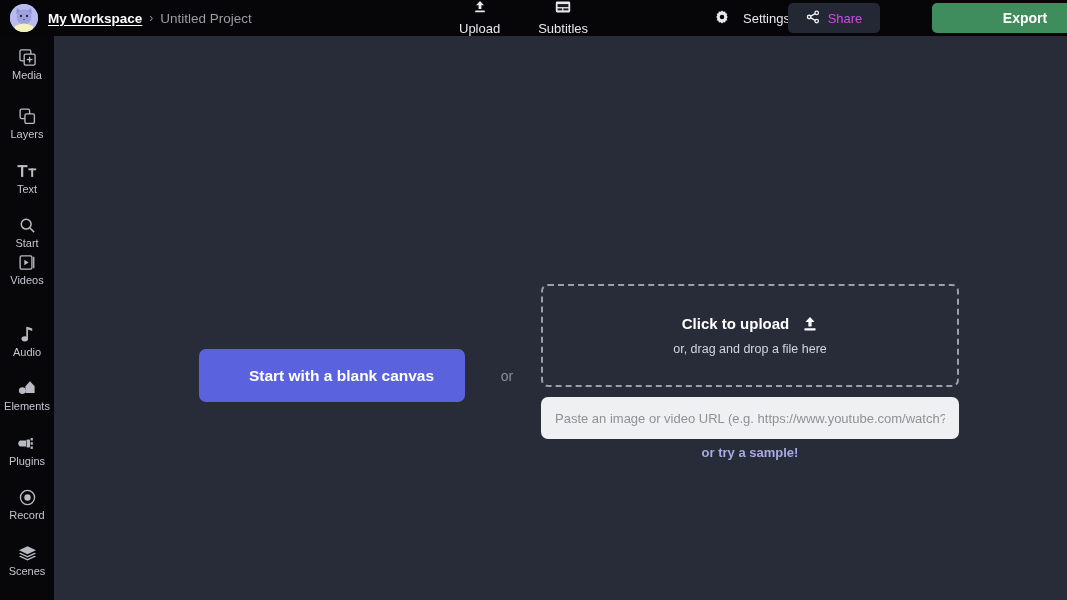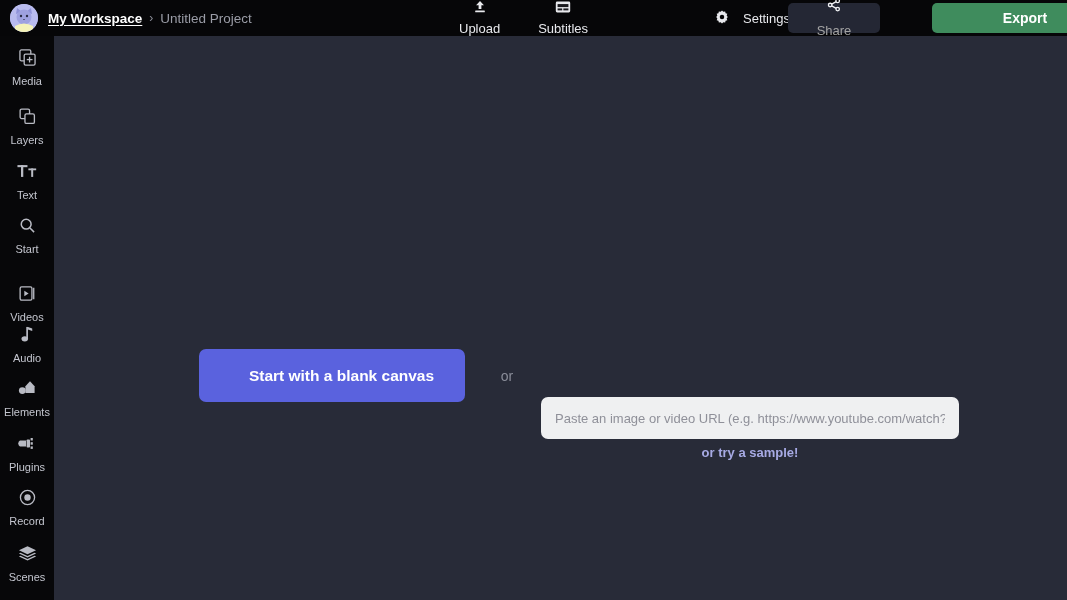--- a/index.html
+++ b/index.html
@@ -103,26 +103,25 @@
   .share-btn {
     position: absolute;
     left: 788px; top: 3px;
     width: 92px; height: 30px;
     background: #242734;
     border-radius: 5px;
     display: flex;
     align-items: center;
     justify-content: center;
     gap: 8px;
-    color: #a3a3a3;
+    color: #d946ef;
     font-size: 13px;
     cursor: pointer;
     border: none;
     font-family: inherit;
-    flex-direction: column;
   }
 
   .export-btn {
     position: absolute;
     left: 932px; top: 3px;
     width: 186px; height: 30px;
     background: #3f8c5d;
     border-radius: 5px;
     display: flex;
     align-items: center;
@@ -148,21 +147,21 @@
   .side-item {
     position: absolute;
     left: 0;
     width: 54px;
     height: 44px;
     display: flex;
     flex-direction: column;
     align-items: center;
     justify-content: flex-start;
     cursor: pointer;
-    gap: 9px;
+    gap: 3px;
   }
   .side-icon {
     height: 18px;
     display: flex;
     align-items: center;
     justify-content: center;
     color: #b9bbc4;
   }
   .side-icon svg { display: block; }
   .side-label {
@@ -385,21 +384,21 @@
     <div class="side-item" style="top:180px;">
       <span class="side-icon">
         <svg width="17" height="17" viewBox="0 0 18 18" fill="none" stroke="#b9bbc4" stroke-width="1.6">
           <circle cx="7.6" cy="7.6" r="5.2"></circle>
           <line x1="11.6" y1="11.6" x2="16" y2="16"></line>
         </svg>
       </span>
       <span class="side-label">Start</span>
     </div>
 
-    <div class="side-item" style="top:248px;">
+    <div class="side-item" style="top:217px;">
       <span class="side-icon">
         <svg width="17" height="17" viewBox="0 0 18 18" fill="none" stroke="#b9bbc4" stroke-width="1.4">
           <rect x="1.2" y="2" width="12.5" height="14" rx="1.6"></rect>
           <path d="M5.6 6.2 L10.2 9 L5.6 11.8 Z" fill="#b9bbc4" stroke="none"></path>
           <line x1="15.6" y1="3" x2="15.6" y2="15"></line>
         </svg>
       </span>
       <span class="side-label">Videos</span>
     </div>
 
@@ -459,20 +458,32 @@
     </div>
 
   </div>
 
   <div class="main">
 
     <button class="blank-canvas-btn">Start with a blank canvas</button>
 
     <div class="or-sep">or</div>
 
+    <div class="dropzone">
+      <div class="dz-head">
+        <span>Click to upload</span>
+        <span>
+          <svg width="16" height="16" viewBox="0 0 16 16" fill="#ffffff">
+            <path d="M8 1 L12.6 6.1 H9.6 V10.4 H6.4 V6.1 H3.4 Z"></path>
+            <rect x="2.4" y="12.2" width="11.2" height="2.2" rx="0.6"></rect>
+          </svg>
+        </span>
+      </div>
+      <div class="dz-sub">or, drag and drop a file here</div>
+    </div>
 
     <input class="url-input" type="text" placeholder="Paste an image or video URL (e.g. https://www.youtube.com/watch?v=C" style="">
 
     <div class="sample-link">or try a sample!</div>
 
   </div>
 
 </div>
 
 </body></html>

